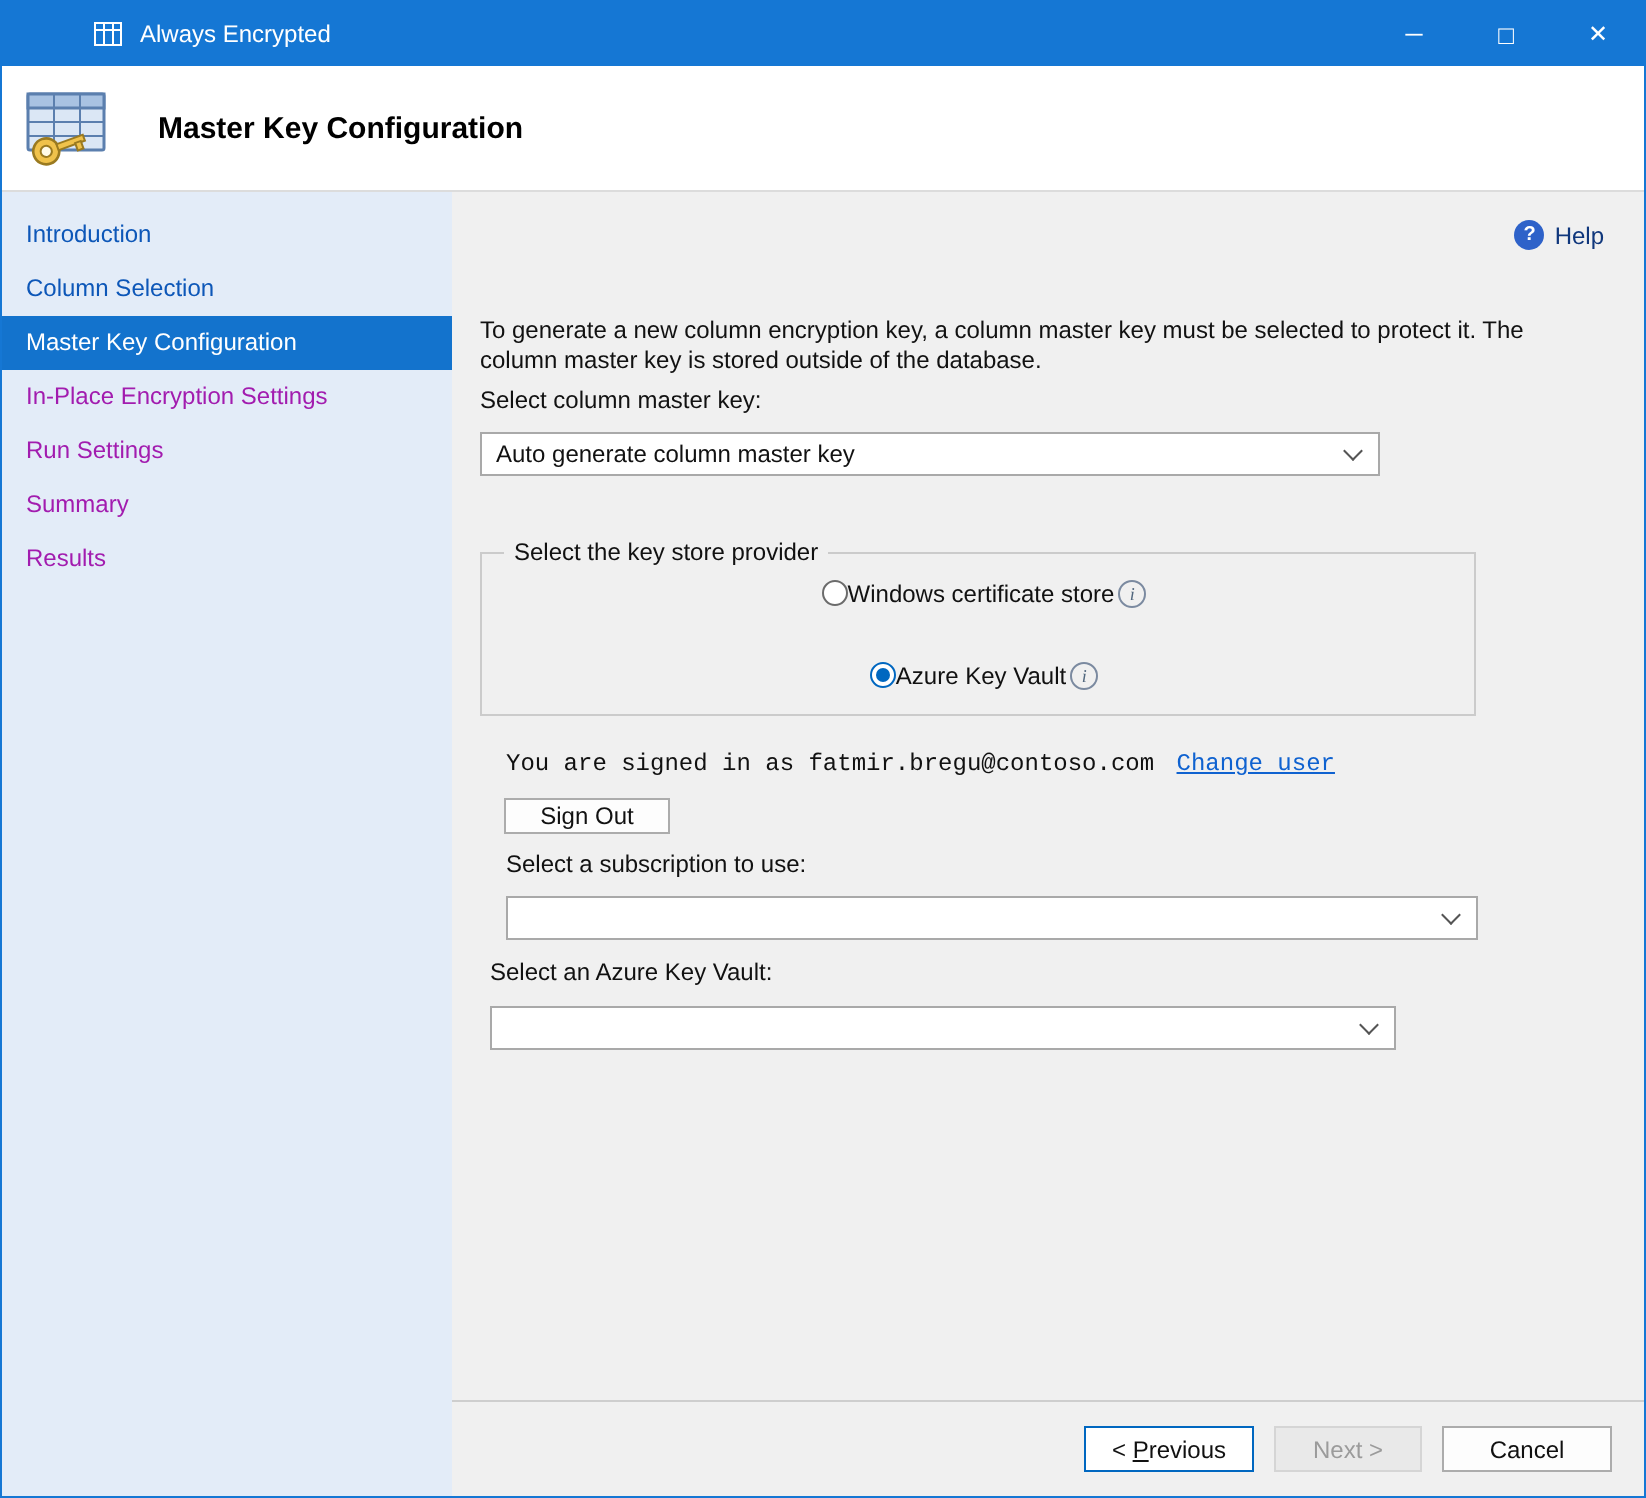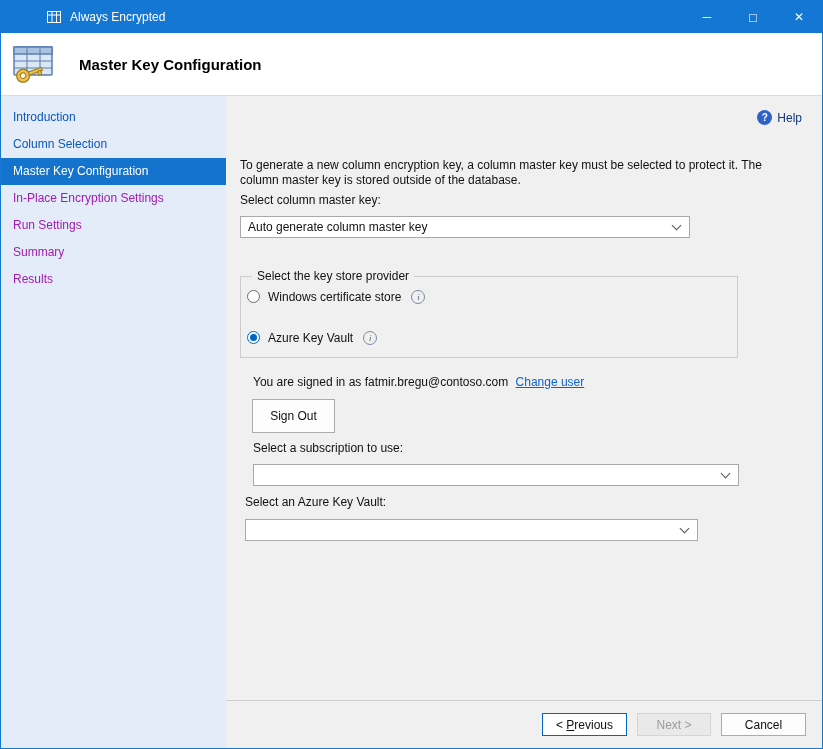--- a/index.html
+++ b/index.html
@@ -49,32 +49,32 @@
   .l3 { margin:9px 0 0 19px; }
 
   .combo { height:22px; background:#fff; border:1px solid #a9a9a9; display:flex; align-items:center; position:relative; font-size:12px; padding:0 24px 0 7px; color:#111; cursor:default; }
   .c1 { width:450px; margin:9px 4px 0 14px; }
   .c2 { width:486px; margin:9px 0 0 27px; }
   .c3 { width:453px; margin:10px 0 0 19px; }
   .chev { position:absolute; right:9px; top:5px; width:7px; height:7px; border-right:1px solid #555; border-bottom:1px solid #555; transform:rotate(45deg); }
 
   .groupbox { margin:38px 0 0 14px; width:498px; height:82px; border:1px solid #cbcbcb; position:relative; }
   .group-label { position:absolute; top:-8px; left:11px; background:#f0f0f0; padding:0 5px; font-size:12px; color:#111; }
-  .radio-row { display:flex; align-items:center; gap:8px; margin:12px 0 0 6px; font-size:12px; color:#111; height:15px; }
+  .radio-row { display:flex; align-items:center; margin:12px 0 0 6px; font-size:12px; color:#111; height:15px;justify-content:center; }
   .radio-row + .radio-row { margin-top:26px; }
   .radio { width:13px; height:13px; min-width:13px; border:1px solid #6b6b6b; border-radius:50%; background:#fff; position:relative; }
   .radio.selected { border-color:#0067c0; }
   .radio.selected::after { content:""; position:absolute; left:2px; top:2px; width:7px; height:7px; border-radius:50%; background:#0067c0; }
   .info-icon { width:14px; height:14px; min-width:14px; border:1px solid #7b8aa0; color:#51677e; border-radius:50%; font-size:9px; font-style:italic; font-family:"Liberation Serif", serif; display:flex; align-items:center; justify-content:center; margin-left:2px; }
 
-  .signin { margin:17px 4px 0 27px; font-size:12px; color:#111; }
+  .signin { margin:17px 4px 0 27px; font-size:12px; color:#111;font-family:Liberation Mono, monospace; }
   .link { color:#0f62d0; text-decoration:underline; cursor:pointer; margin-left:4px; }
 
   .btn { font-family:inherit; font-size:12px; background:#fdfdfd; border:1px solid #acacac; color:#111; cursor:pointer; }
-  .signout { margin:10px 0 0 26px; width:83px; height:34px; display:block; }
+  .signout { margin:10px 0 0 26px; width:83px; height:18px; display:block; }
 
   .footer { height:48px; min-height:48px; border-top:1px solid #cecece; display:flex; align-items:center; justify-content:flex-end; gap:10px; padding-right:16px; background:#f0f0f0; }
   .prev { width:85px; height:23px; background:#ffffff; border:1px solid #0067c0; }
   .mn { text-decoration:underline; }
   .next { width:74px; height:23px; background:#e9e9e9; border:1px solid #d5d5d5; color:#9b9b9b; cursor:default; }
   .cancel { width:85px; height:23px; }
 </style>
 </head>
 <body>
 

